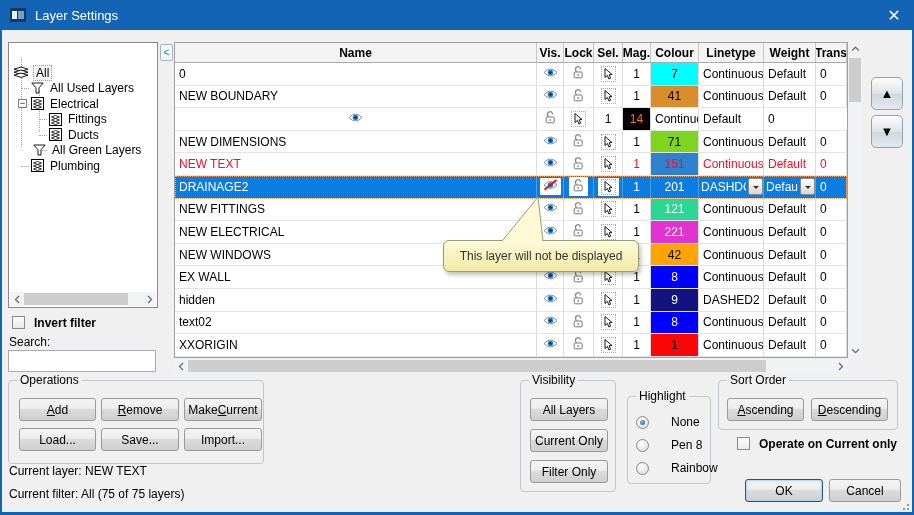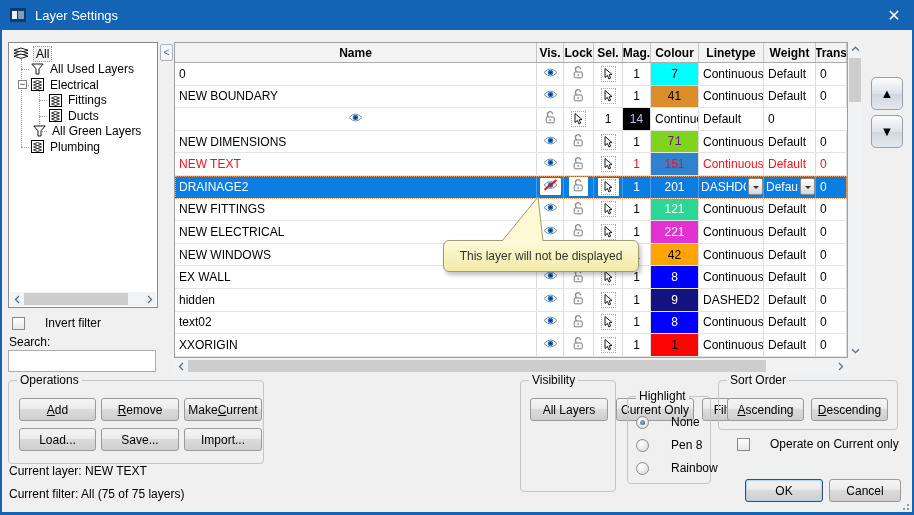--- a/index.html
+++ b/index.html
@@ -49,29 +49,29 @@
   .vscroll .arr{position:absolute;left:0;width:14px;height:14px;display:flex;align-items:center;justify-content:center;}
   .vscroll .thumb{position:absolute;left:1px;top:16px;width:12px;height:44px;background:#cdcdcd;}
   .hscroll{position:absolute;left:174px;top:359px;width:674px;height:14px;background:#f1f2f4;display:flex;align-items:center;}
   .hscroll .arr{width:14px;height:14px;display:flex;align-items:center;justify-content:center;flex:none;}
   .hscroll .thumb{width:578px;height:12px;background:#cdcdcd;flex:none;}
   .hscroll .track{flex:1;}
   
   .move-btn{position:absolute;left:871px;width:32px;height:33px;border:1px solid #8fa3b5;border-radius:5px;background:linear-gradient(#fdfdfd,#dde3e9 50%,#cfd7de 51%,#e4e9ee);box-sizing:border-box;display:flex;align-items:center;justify-content:center;font-size:13px;color:#000;}
   
   .checkbox{width:13px;height:13px;border:1px solid #8a8a8a;background:linear-gradient(#fdfdfd,#e9e9e9);box-sizing:border-box;flex:none;}
-  .chk-row{position:absolute;display:flex;align-items:flex-end;gap:20px;}
+  .chk-row{position:absolute;display:flex;align-items:flex-start;gap:9px;font-weight:bold;}
   .label-text{font-size:12px;}
   .search-label{position:absolute;left:9px;top:335px;}
   .search-input{position:absolute;left:8px;top:350px;width:148px;height:22px;border:1px solid #a9adb3;background:#fff;box-sizing:border-box;font-family:"Liberation Sans",sans-serif;font-size:12px;padding:2px 4px;}
   .groupbox{position:absolute;border:1px solid #c0c6cc;border-radius:4px;box-sizing:border-box;}
   .groupbox .gtitle{position:absolute;top:-8px;left:8px;background:#f0f0f0;padding:0 3px;}
   .btn{background:linear-gradient(to bottom,#f4f4f4 0%,#ededed 45%,#dcdcdc 46%,#cfcfcf 100%);border:1px solid #989a9c;border-radius:3px;box-sizing:border-box;display:flex;align-items:center;justify-content:center;font-size:12px;white-space:nowrap;overflow:hidden;}
   .ops-grid{position:absolute;left:10px;top:17px;display:grid;grid-template-columns:77px 78px 78px;grid-auto-rows:23px;column-gap:5px;row-gap:7px;}
-  .vis-col{position:absolute;left:9px;top:17px;display:flex;flex-direction:row;gap:8px;}
+  .vis-col{position:absolute;left:9px;top:17px;display:flex;flex-direction:column;gap:8px;}
   .vis-col .btn{width:78px;height:23px;}
   .radio-col{position:absolute;left:8px;top:18px;display:flex;flex-direction:column;gap:9px;}
   .radio-row{display:flex;align-items:center;gap:22px;}
   .radio{width:13px;height:13px;border-radius:50%;border:1px solid #8a8a8a;background:radial-gradient(circle at 40% 35%,#ffffff,#d6d6d6);box-sizing:border-box;position:relative;flex:none;}
   .radio.sel::after{content:"";position:absolute;left:3px;top:3px;width:5px;height:5px;border-radius:50%;background:radial-gradient(circle at 35% 35%,#8fb2d2,#2f5b84);}
   .sort-row{position:absolute;left:8px;top:17px;display:flex;gap:7px;}
   .sort-row .btn{width:77px;height:23px;}
   .status{position:absolute;left:9px;}
   .footer-btn{position:absolute;height:23px;}
   .footer-btn.ok{border-color:#26537e;box-shadow:inset 0 0 2px 1px #a8d2f0;}
@@ -94,21 +94,21 @@
         <b></b>
       </div>
     <div class="title-text">Layer Settings</div>
     <div class="close-btn">✕</div>
   </div>
 
   <div class="tree-panel">
     <div class="guide" style="left:12px;top:16px;height:88px;"></div>
     <div class="guide" style="left:30px;top:48px;height:41px;"></div>
     <div class="tree-items" id="tree-items">
-        <div class="tree-item" style="padding-left: 4px;">
+        <div class="tree-item" style="padding-left: 4px; margin-top: 19px;">
           <span class="ticon">
             <svg width="16" height="13" viewBox="0 0 16 13">
               <path d="M1,3.2 L8,1 L15,3.2 L8,5.4 Z" fill="#fff" stroke="#000" stroke-width="0.9"></path>
               <path d="M1,6.2 L8,4 L15,6.2 L8,8.4 Z" fill="#fff" stroke="#000" stroke-width="0.9"></path>
               <path d="M1,9.2 L8,7 L15,9.2 L8,11.4 Z" fill="#fff" stroke="#000" stroke-width="0.9"></path>
             </svg>
           </span>
           <span class="tlabel focused">All</span>
         </div>
         <div class="tree-item lvl" style="padding-left: 22px;">
@@ -287,21 +287,21 @@
             <span class="iconbox">
               <span class="cursor-box">
                 <svg width="9" height="12" viewBox="0 0 9 12">
                   <path d="M1,0.5 L1,9.5 L3.4,7.4 L4.9,11 L6.6,10.2 L5.1,6.8 L8,6.5 Z" fill="#fff" stroke="#000" stroke-width="0.9"></path>
                 </svg>
               </span>
             </span>
           </div>
           <div class="cell ">1</div>
           <div class="cell colour">
-            <span class="swatch" style="background: rgb(0, 0, 0); color: #c4b5fd;">14</span>
+            <span class="swatch" style="background: rgb(0, 0, 0); color: #f97316;">14</span>
           </div>
           <div class="cell name">Continuous</div>
           <div class="cell name">Default</div>
           <div class="cell name">0</div>
         </div>
         <div class="trow">
           <div class="cell name">NEW DIMENSIONS</div>
           <div class="cell ">
             <span class="iconbox"><svg width="15" height="11" viewBox="0 0 15 11">
                 <path d="M1,5.5 Q7.5,-1.5 14,5.5 Q7.5,12.5 1,5.5 Z" fill="#fff" stroke="#7d93a8"></path>
@@ -320,21 +320,21 @@
             <span class="iconbox">
               <span class="cursor-box">
                 <svg width="9" height="12" viewBox="0 0 9 12">
                   <path d="M1,0.5 L1,9.5 L3.4,7.4 L4.9,11 L6.6,10.2 L5.1,6.8 L8,6.5 Z" fill="#fff" stroke="#000" stroke-width="0.9"></path>
                 </svg>
               </span>
             </span>
           </div>
           <div class="cell ">1</div>
           <div class="cell colour">
-            <span class="swatch" style="background: rgb(127, 212, 30); color: #701a75; font-family: Liberation Mono, monospace;">71</span>
+            <span class="swatch" style="background: rgb(127, 212, 30); color: #000000;">71</span>
           </div>
           <div class="cell name">Continuous</div>
           <div class="cell name">Default</div>
           <div class="cell name">0</div>
         </div>
         <div class="trow red">
           <div class="cell name">NEW TEXT</div>
           <div class="cell ">
             <span class="iconbox"><svg width="15" height="11" viewBox="0 0 15 11">
                 <path d="M1,5.5 Q7.5,-1.5 14,5.5 Q7.5,12.5 1,5.5 Z" fill="#fff" stroke="#7d93a8"></path>

